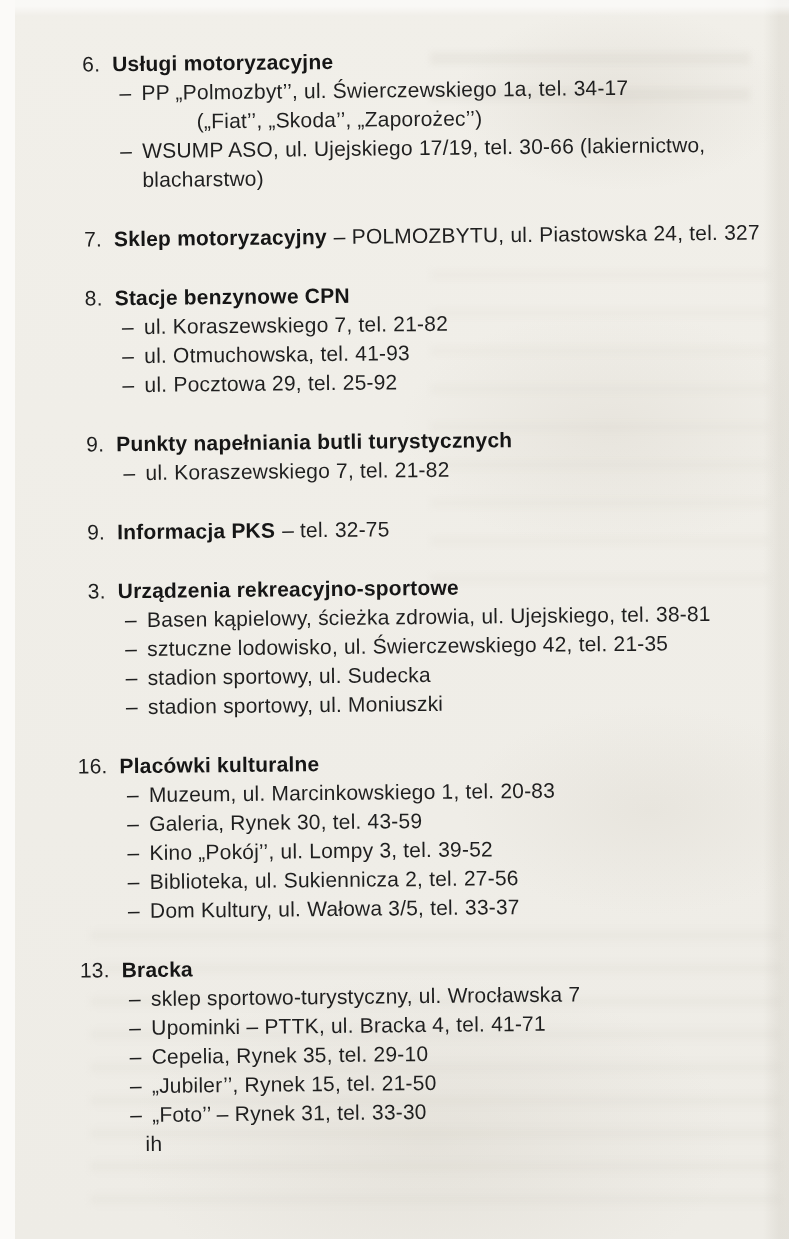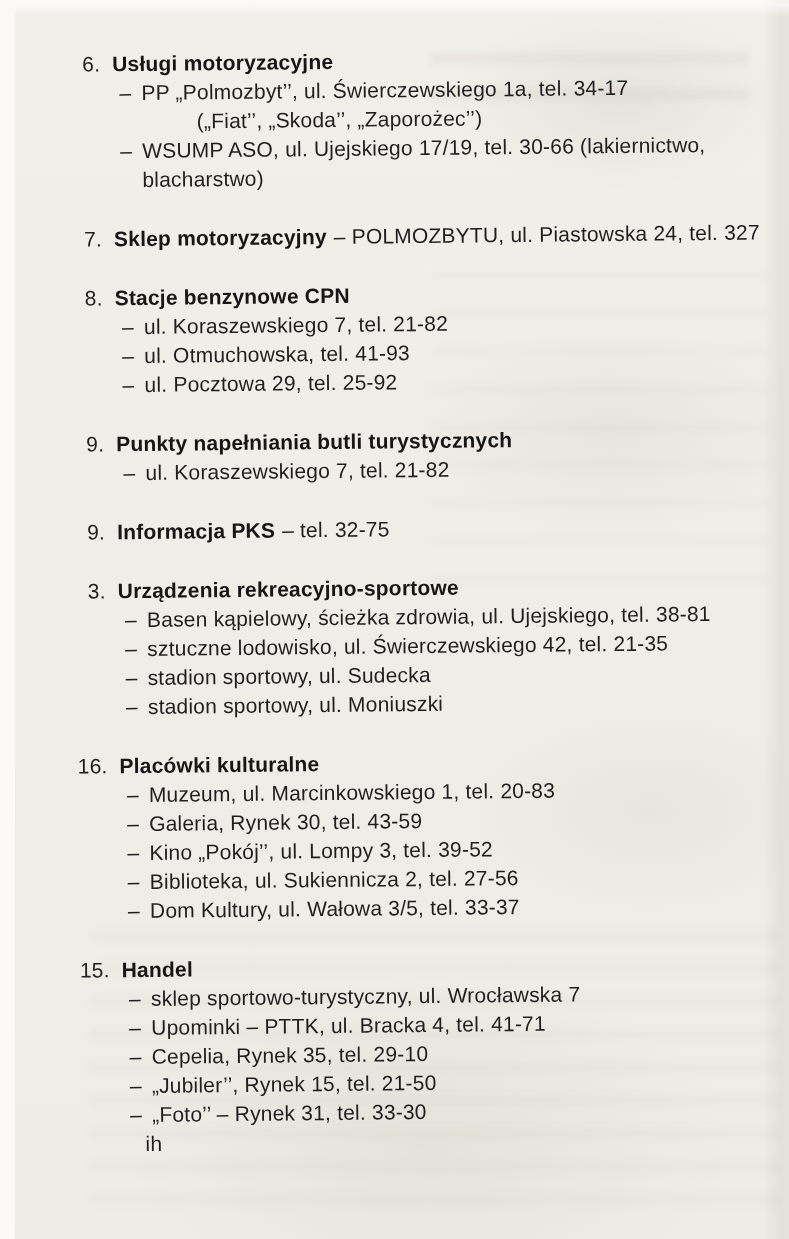--- a/index.html
+++ b/index.html
@@ -143,22 +143,22 @@
         </div>
         <div class="item">
           <div class="line"><span class="dash">–</span><span class="txt">Biblioteka, ul. Sukiennicza 2, tel. 27-56</span></div>
         </div>
         <div class="item">
           <div class="line"><span class="dash">–</span><span class="txt">Dom Kultury, ul. Wałowa 3/5, tel. 33-37</span></div>
         </div>
       </section>
       <section class="section">
         <div class="heading">
-          <span class="num">15.</span>
-          <h2 class="title-row"><span class="title">Handel</span></h2>
+          <span class="num">13.</span>
+          <h2 class="title-row"><span class="title">Bracka</span></h2>
         </div>
         <div class="item">
           <div class="line"><span class="dash">–</span><span class="txt">sklep sportowo-turystyczny, ul. Wrocławska 7</span></div>
         </div>
         <div class="item">
           <div class="line"><span class="dash">–</span><span class="txt">Upominki – PTTK, ul. Bracka 4, tel. 41-71</span></div>
         </div>
         <div class="item">
           <div class="line"><span class="dash">–</span><span class="txt">Cepelia, Rynek 35, tel. 29-10</span></div>
         </div>

